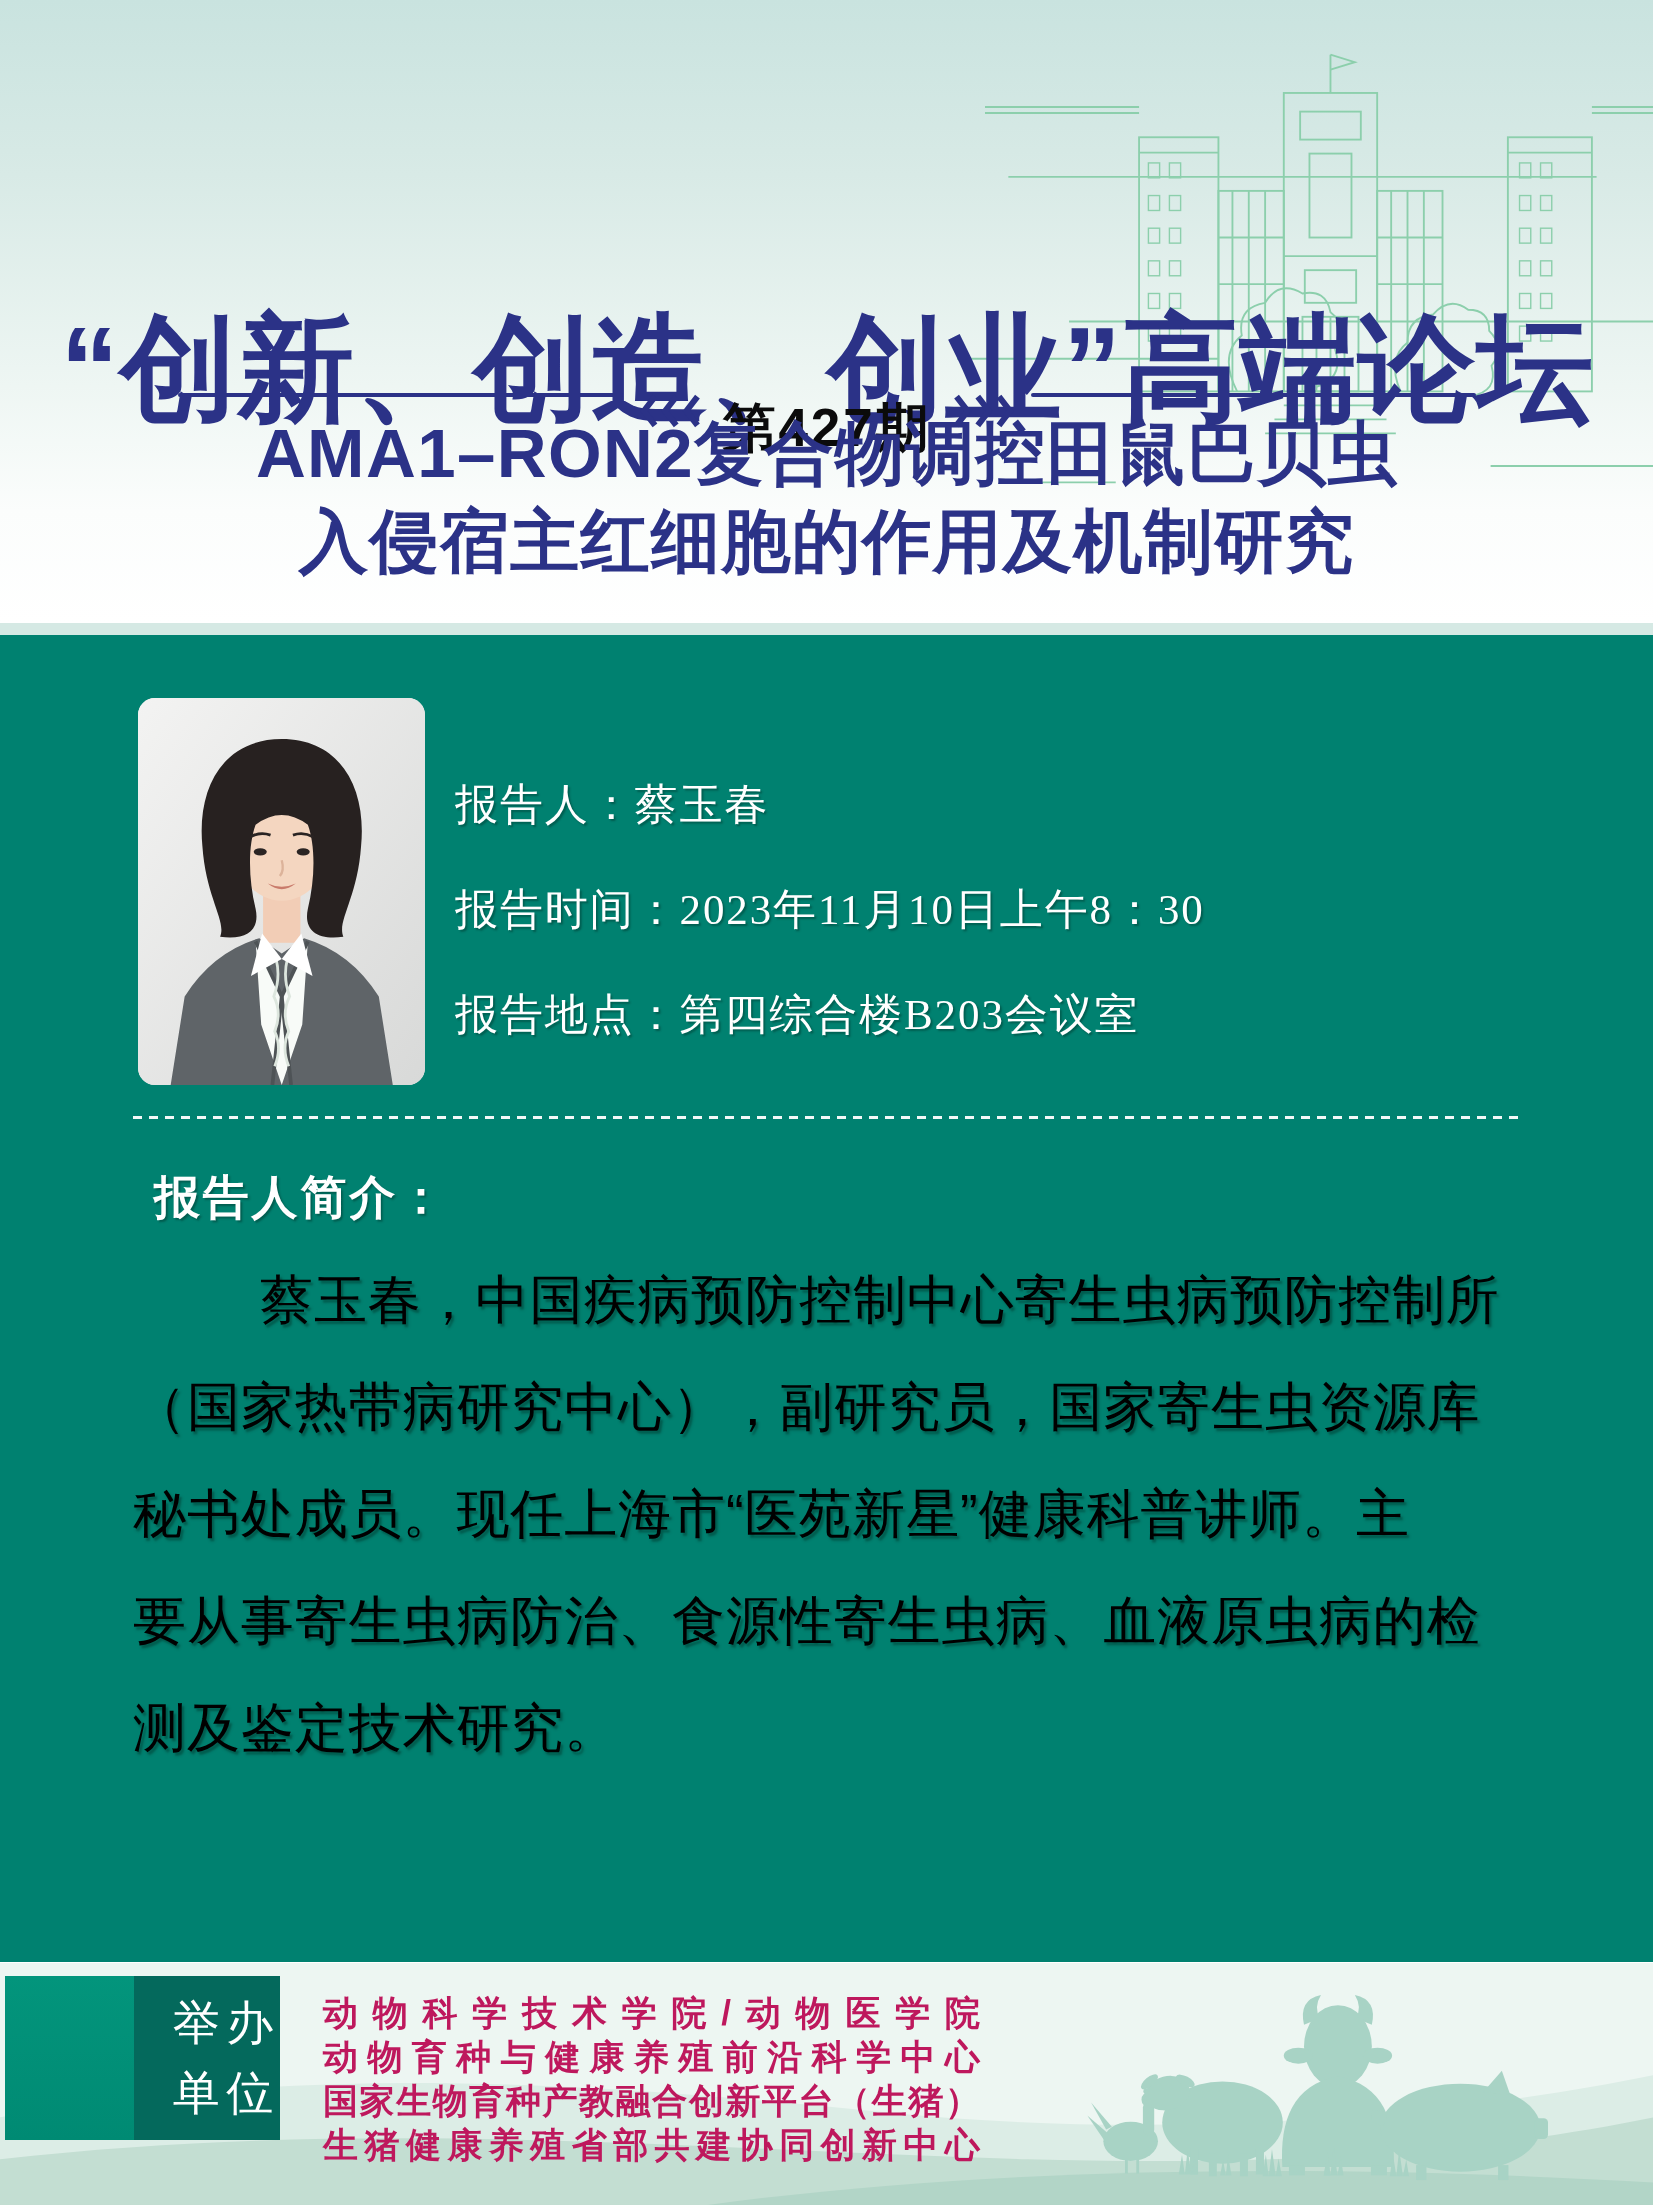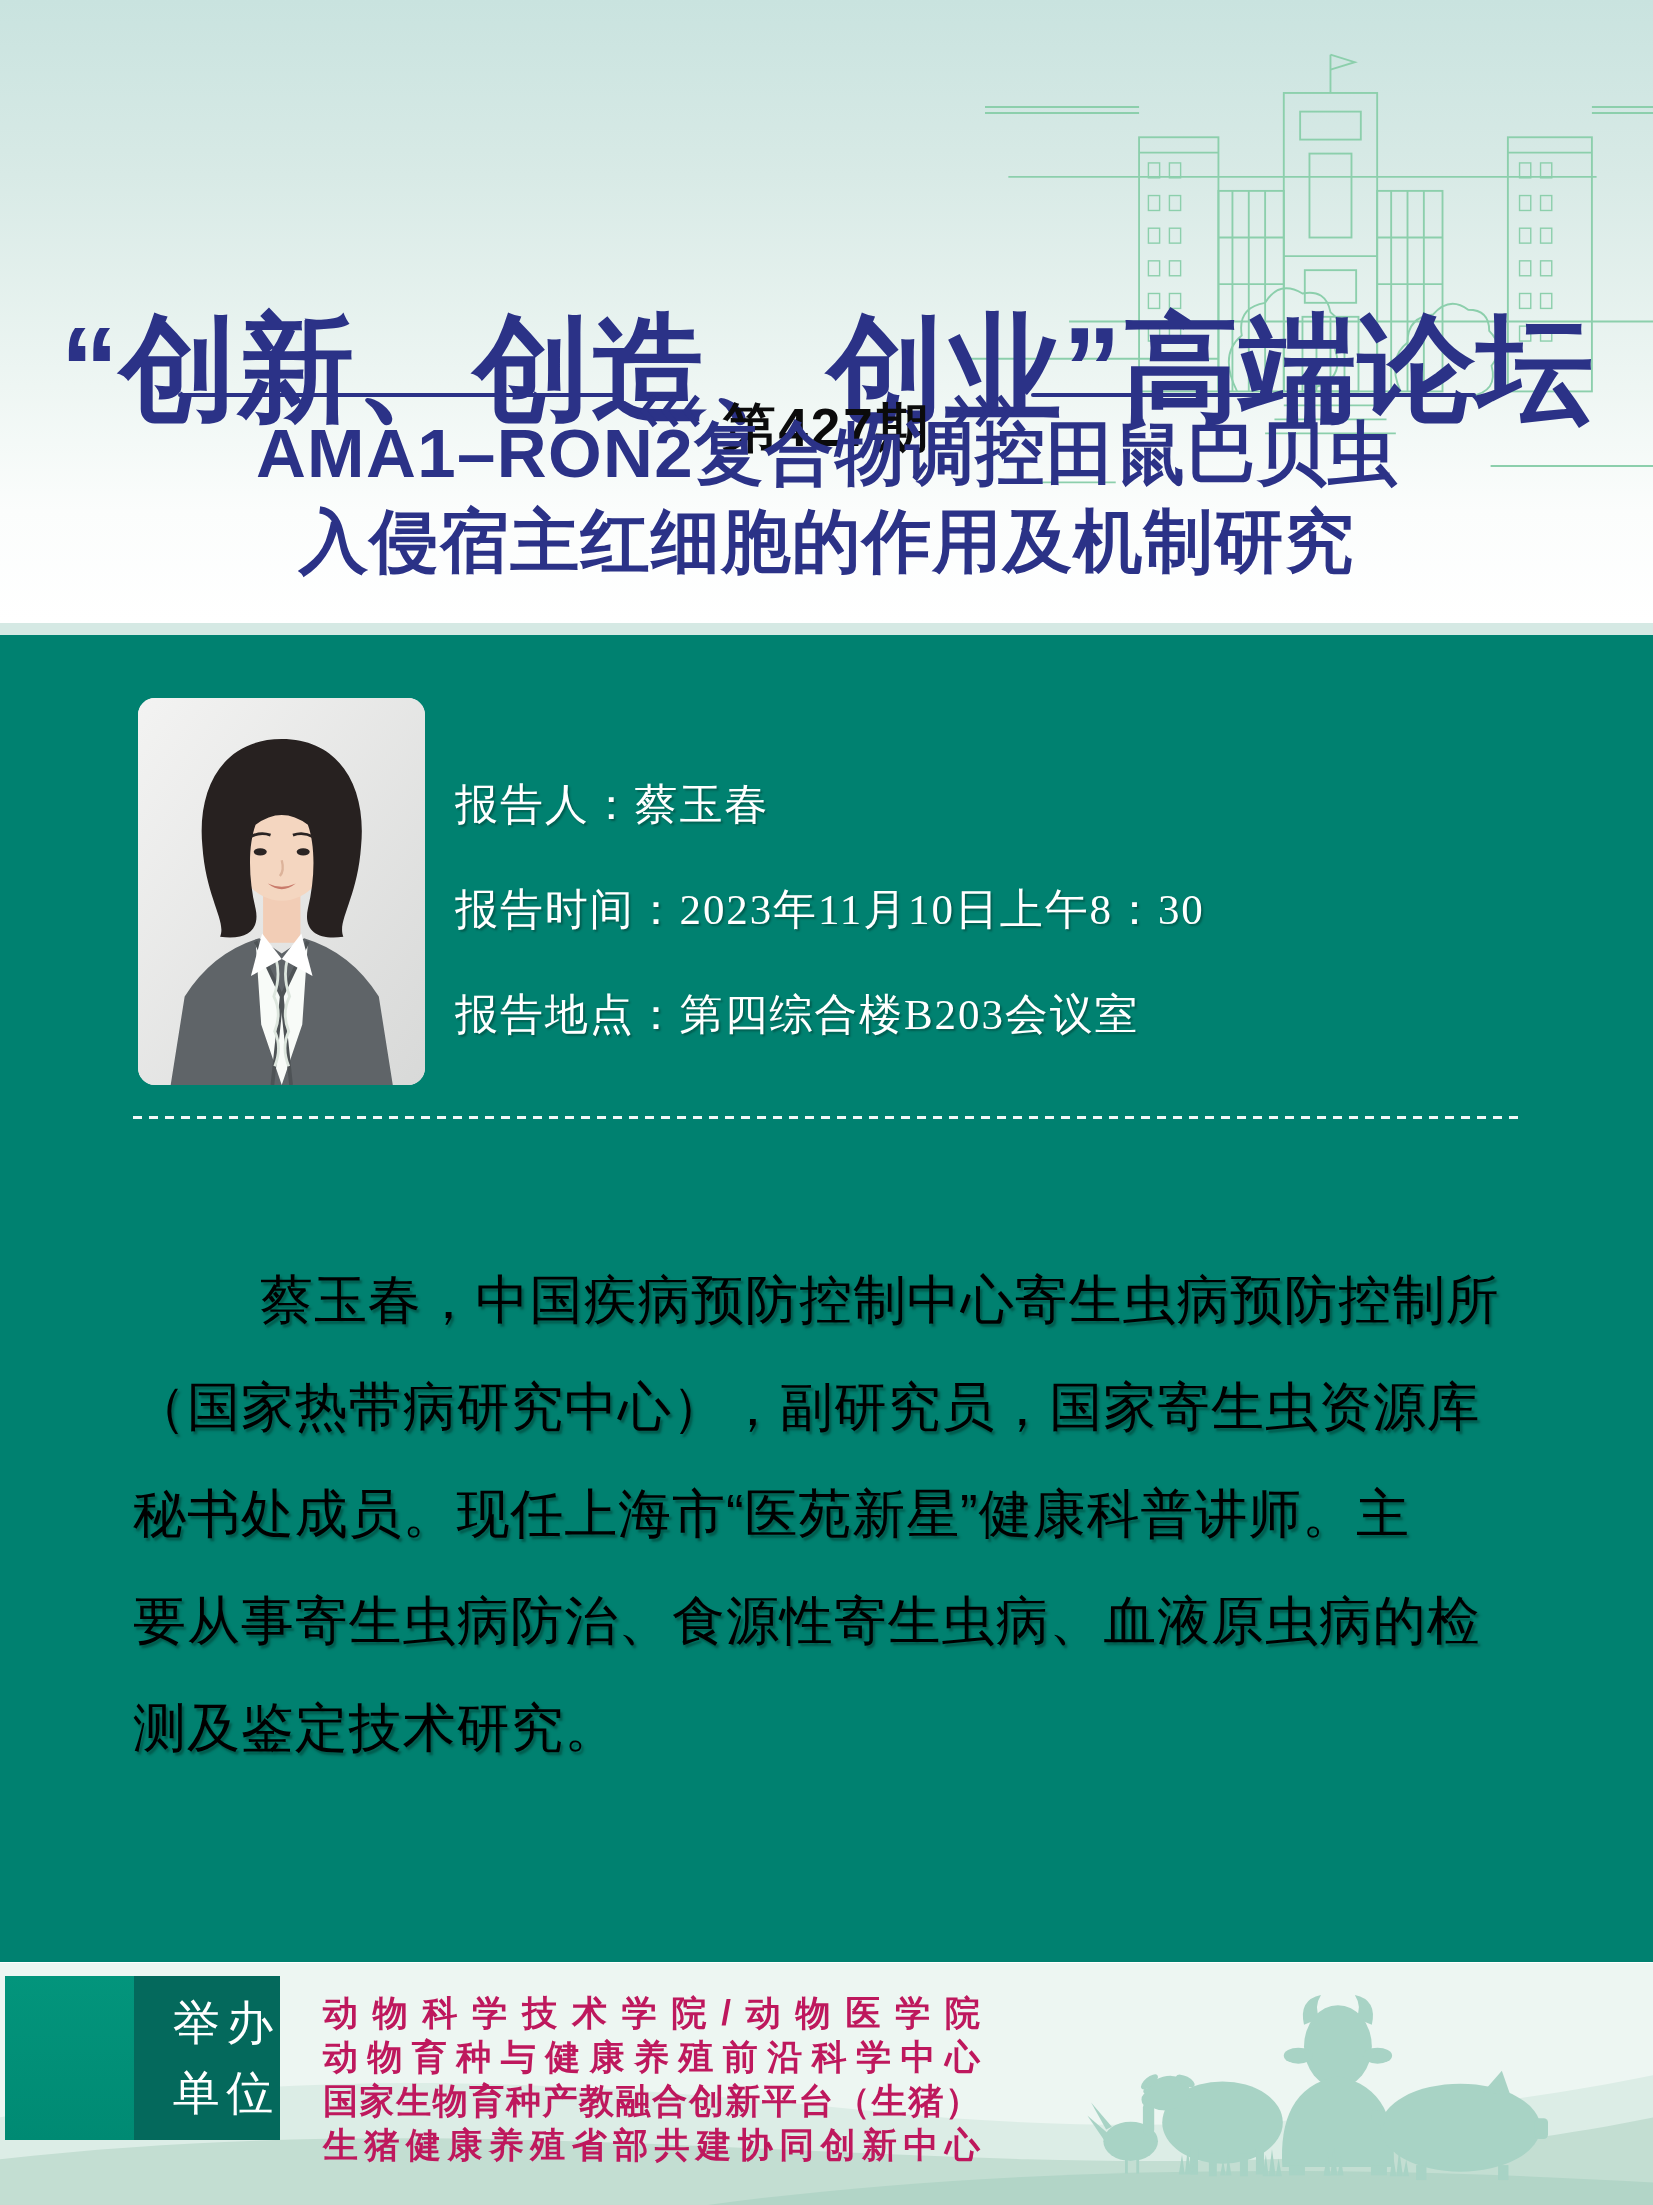--- a/index.html
+++ b/index.html
@@ -284,20 +284,21 @@
     </div>
 
     <div class="info-block">
       <div class="info-line">报告人：蔡玉春</div>
       <div class="info-line">报告时间：2023年11月10日上午8：30</div>
       <div class="info-line">报告地点：第四综合楼B203会议室</div>
     </div>
 
     <div class="dashed-divider"></div>
 
+    <h3 class="bio-heading">报告人简介：</h3>
 
     <div class="bio-block">
       <div class="bio-line indent">蔡玉春，中国疾病预防控制中心寄生虫病预防控制所</div>
       <div class="bio-line">（国家热带病研究中心），副研究员，国家寄生虫资源库</div>
       <div class="bio-line">秘书处成员。现任上海市“医苑新星”健康科普讲师。主</div>
       <div class="bio-line">要从事寄生虫病防治、食源性寄生虫病、血液原虫病的检</div>
       <div class="bio-line">测及鉴定技术研究。</div>
     </div>
   </div>
 

